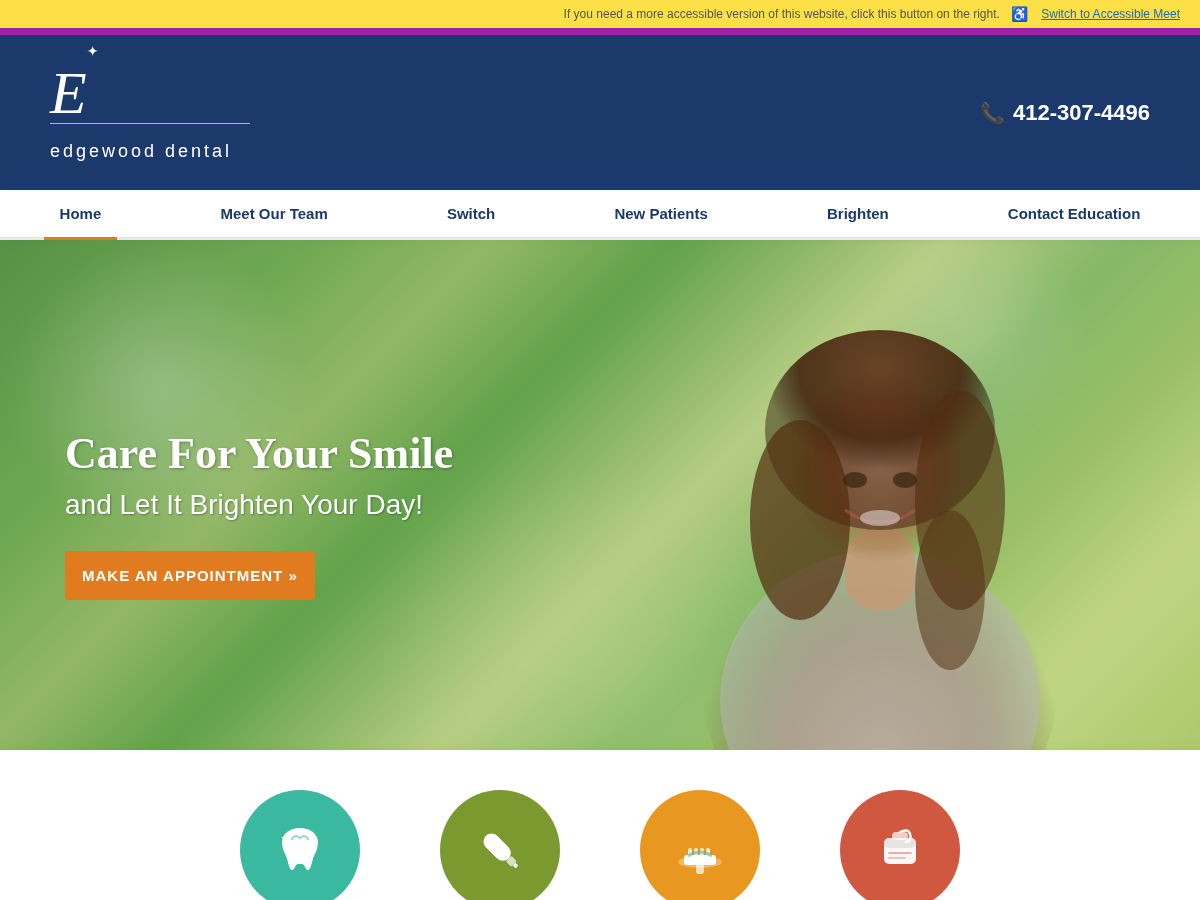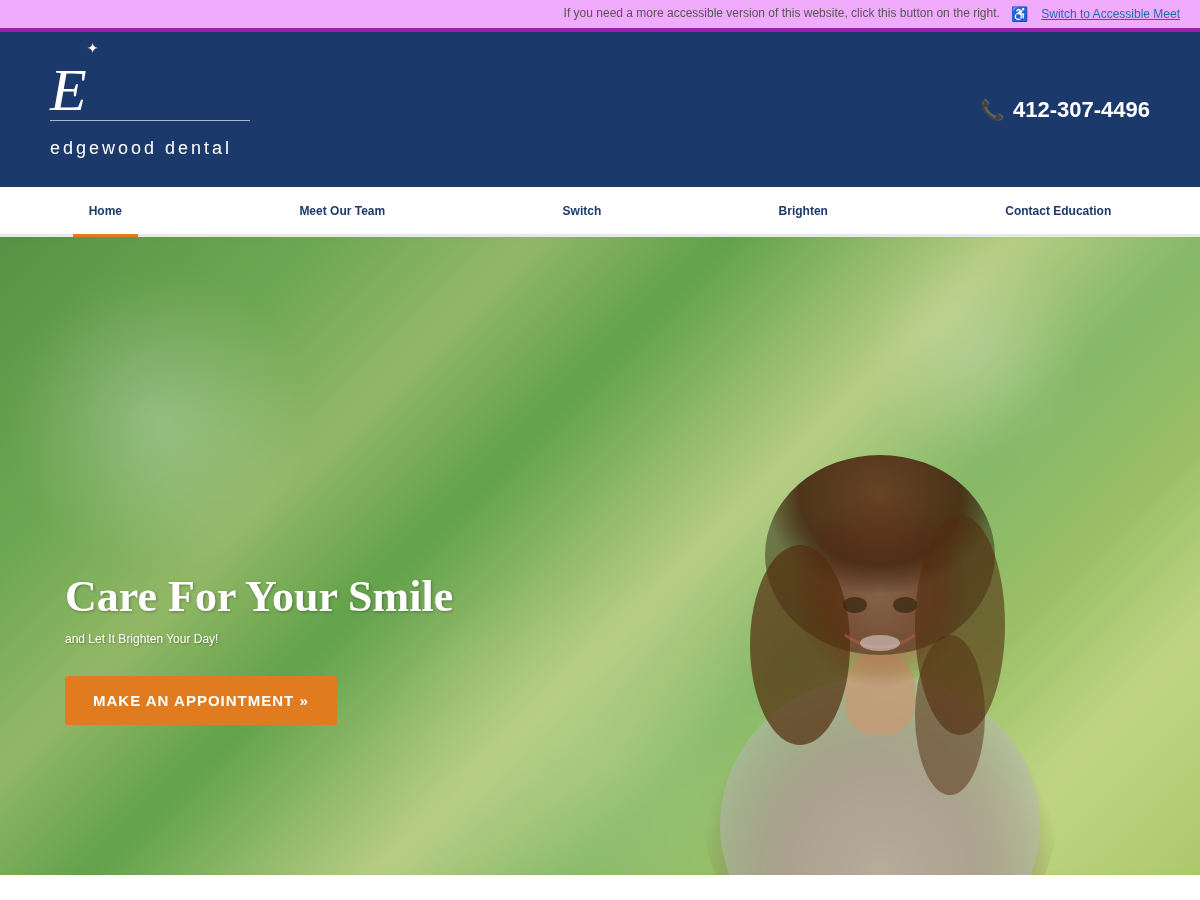--- a/index.html
+++ b/index.html
@@ -1,23 +1,24 @@
 <!DOCTYPE html>
 <html><head>
   <meta charset="utf-8">
   <style>
     * { margin: 0; padding: 0; box-sizing: border-box; }
     body { font-family: Arial, sans-serif; width: 1200px; overflow-x: hidden; }
 
     
     .access-bar {
-      background: #f0abfc;
-      border-bottom: 4px solid #a21caf;
+      background: #fde047;
+      border-bottom: 7px solid #a21caf;
       padding: 6px 20px;
       display: flex;
+      align-items: center;
       justify-content: flex-end;
       font-size: 12px;
       color: #555;
       gap: 12px;
     }
     .access-bar span { color: #555; }
     .access-link {
       color: #1a6bb5;
       text-decoration: underline;
       cursor: pointer;
@@ -86,21 +87,21 @@
       background: #fff;
       border-bottom: 3px solid #e8e8e8;
       display: flex;
       align-items: center;
       justify-content: space-around;
       height: 50px;
       box-shadow: 0 2px 4px rgba(0,0,0,0.1);
     }
     .nav-item {
       color: #1b3a6b;
-      font-size: 12px;
+      font-size: 15px;
       font-weight: 600;
       cursor: pointer;
       padding: 14px 16px;
       height: 100%;
       display: flex;
       align-items: center;
       text-decoration: none;
       position: relative;
       white-space: nowrap;
     }
@@ -113,21 +114,21 @@
       bottom: -3px;
       left: 0;
       right: 0;
       height: 3px;
       background: #e07b20;
     }
 
     
     .hero {
       position: relative;
-      height: 638px;
+      height: 510px;
       overflow: hidden;
       background: #4a7a3a;
     }
     .hero-bg {
       position: absolute;
       inset: 0;
       background: linear-gradient(
         135deg,
         #5a9a4a 0%,
         #7ab85a 20%,
@@ -164,30 +165,30 @@
       color: #fff;
     }
     .hero-title {
       font-size: 44px;
       font-weight: bold;
       font-family: Georgia, serif;
       margin-bottom: 10px;
       text-shadow: 1px 1px 3px rgba(0,0,0,0.3);
     }
     .hero-subtitle {
-      font-size: 12px;
+      font-size: 28px;
       font-weight: 300;
       margin-bottom: 30px;
       text-shadow: 1px 1px 2px rgba(0,0,0,0.3);
     }
     .appointment-btn {
       background: #e07b20;
       color: #fff;
       border: none;
-      padding: 16px 28px;
+      padding: 16px 17px;
       font-size: 15px;
       font-weight: bold;
       letter-spacing: 1px;
       cursor: pointer;
       text-transform: uppercase;
       border-radius: 3px;
     }
 
     
     .icons-section {
@@ -238,20 +239,21 @@
   <div class="phone-area">
     <span class="phone-icon">📞</span>
     <span>412-307-4496</span>
   </div>
 </header>
 
 <nav class="nav">
   <a class="nav-item active">Home</a>
   <a class="nav-item">Meet Our Team</a>
   <a class="nav-item">Switch</a>
+  <a class="nav-item">New Patients</a>
   <a class="nav-item">Brighten</a>
   <a class="nav-item">Contact Education</a>
 </nav>
 
 <section class="hero">
   <div class="hero-bg"></div>
 
   <svg style="position:absolute; right:0; bottom:0; width:640px; height:510px;" viewBox="0 0 640 510" xmlns="http://www.w3.org/2000/svg">
 
     <defs>

